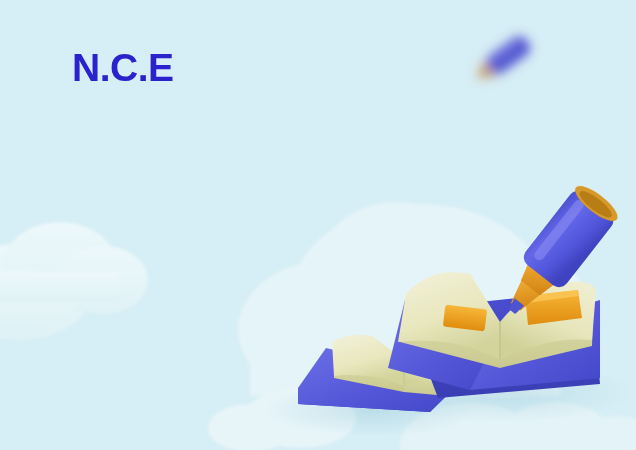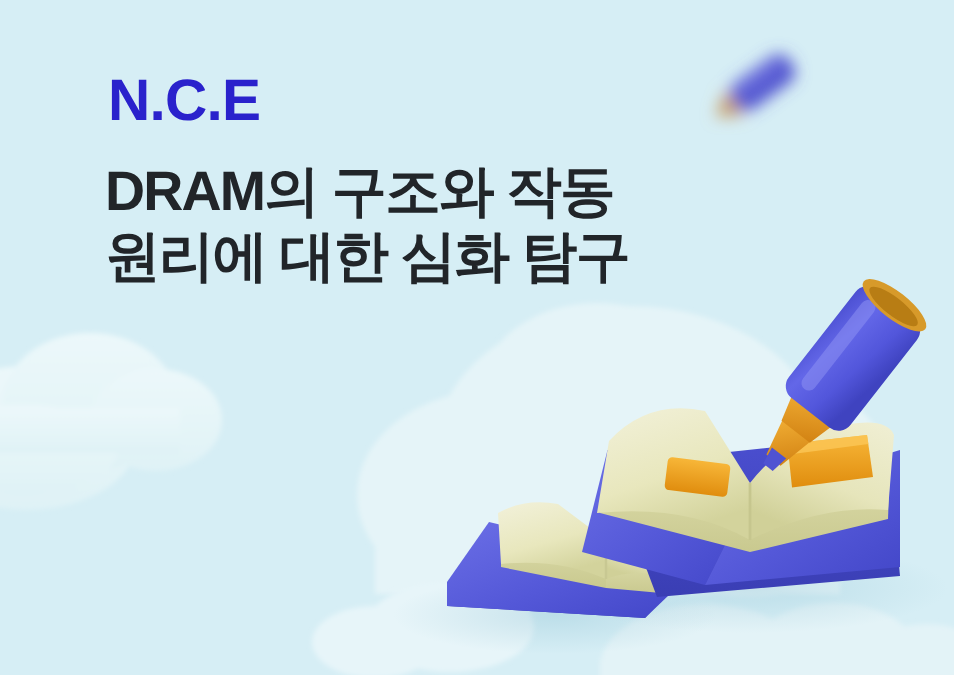--- a/index.html
+++ b/index.html
@@ -222,17 +222,15 @@
       <g transform="rotate(-36 508 56)">
         <rect x="486" y="45" width="46" height="21" rx="8" fill="#4f52cf"></rect>
         <path d="M486 45 L470 55.5 L486 66 Z" fill="#c9a06a"></path>
         <rect x="490" y="48" width="36" height="6" rx="3" fill="#7d80e6" opacity="0.7"></rect>
       </g>
     </g>
   </svg>
 
   <div id="text-layer">
     <div id="brand">N.C.E</div>
-    <div id="title">DRAM의 구조와 작동
-원리에 대한 심화 탐구</div>
   </div>
 
 </div>
 
 </body></html>

